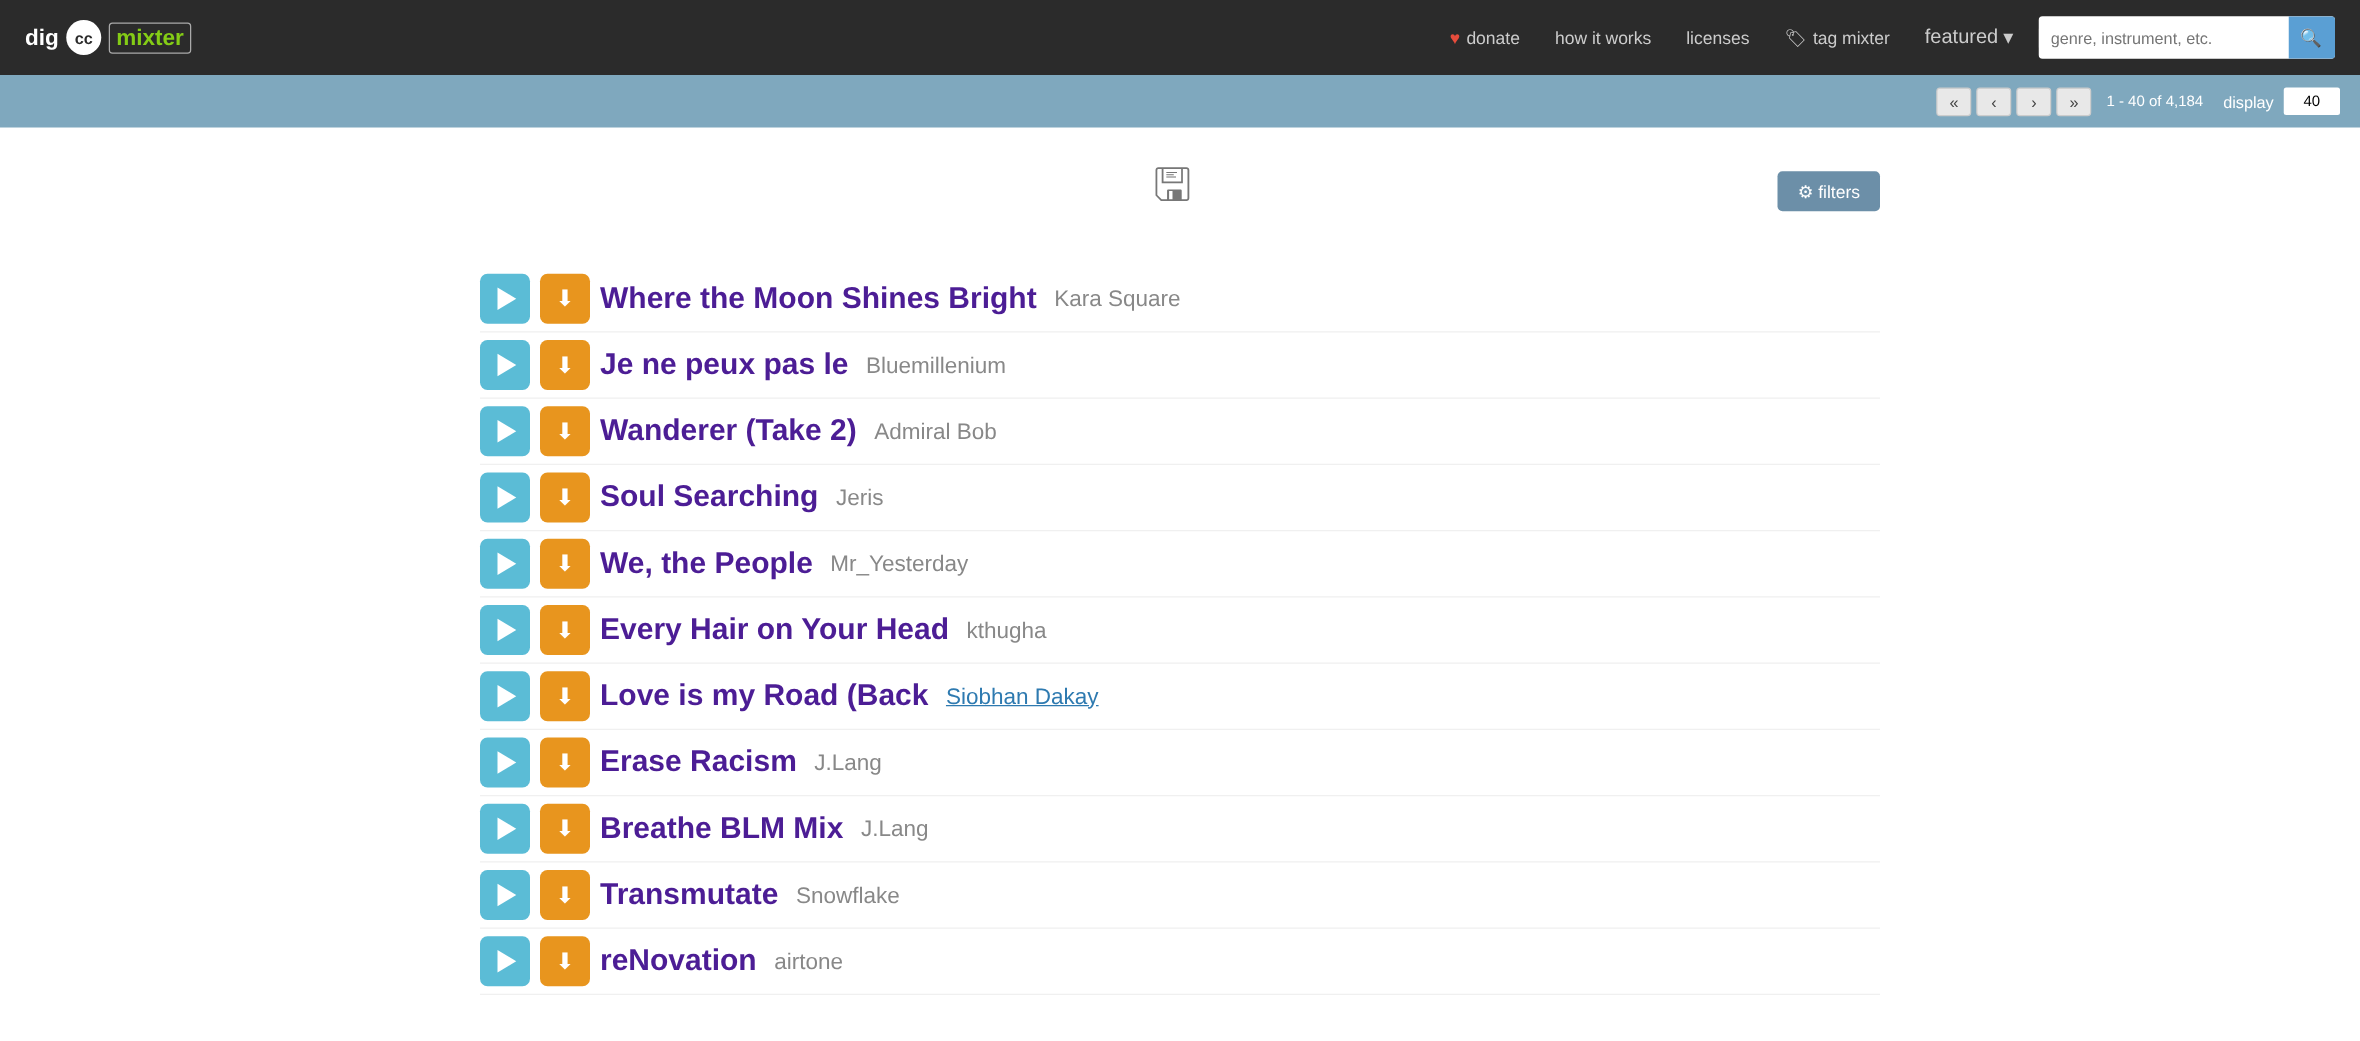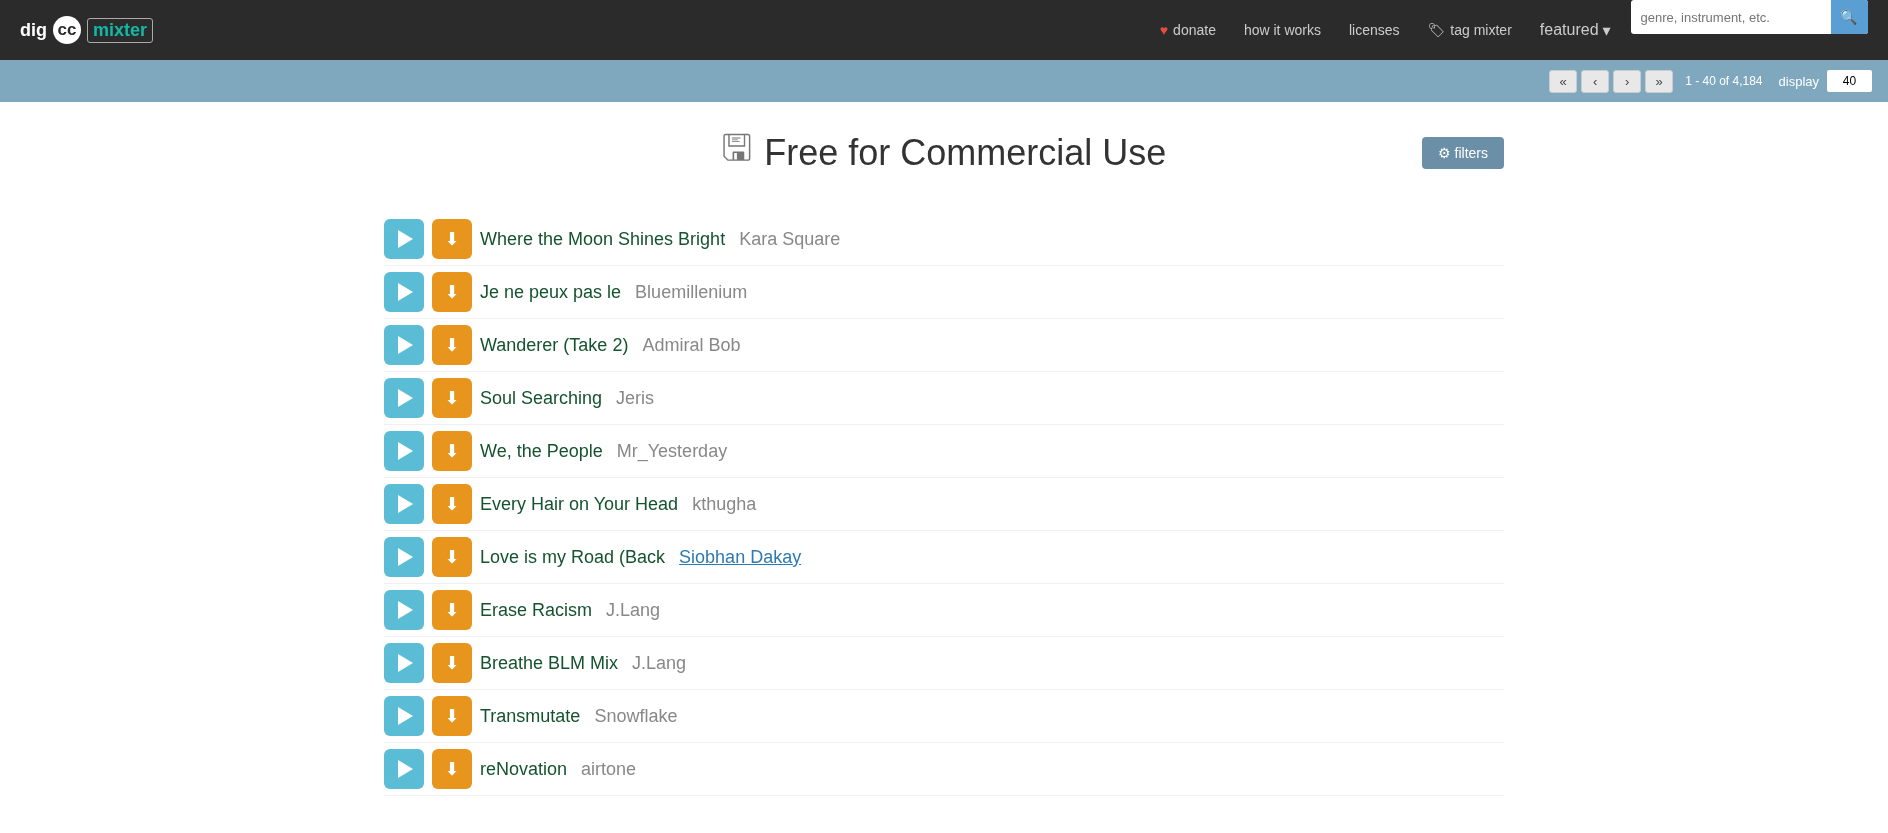--- a/index.html
+++ b/index.html
@@ -2,38 +2,39 @@
 <html><head>
   <meta charset="utf-8">
   <style>
     * { box-sizing: border-box; margin: 0; padding: 0; }
     body { font-family: Arial, Helvetica, sans-serif; background: #fff; }
 
     
     .header {
       background: #2b2b2b;
       display: flex;
+      align-items: center;
       padding: 0 20px;
       height: 60px;
     }
     .logo-wrapper {
       display: flex;
       align-items: center;
       gap: 6px;
       text-decoration: none;
     }
     .logo-cc {
       background: #fff;
       border-radius: 50%;
       width: 28px;
       height: 28px;
       display: inline-flex;
       align-items: center;
       justify-content: center;
-      font-size: 17px;
+      font-size: 13px;
       font-weight: bold;
       color: #2b2b2b;
     }
     .nav {
       display: flex;
       align-items: center;
       gap: 28px;
       margin-left: auto;
       margin-right: 20px;
     }
@@ -208,43 +209,43 @@
       height: 40px;
       display: flex;
       align-items: center;
       justify-content: center;
       cursor: pointer;
       flex-shrink: 0;
       color: #fff;
       font-size: 18px;
     }
     .track-title {
-      font-size: 18px;
-      color: #14532d;
-      font-weight: normal;
+      font-size: 24px;
+      color: #4c1d95;
+      font-weight: bold;
     }
     .track-artist {
       font-size: 18px;
       color: #888;
       margin-left: 6px;
     }
     .track-artist.linked {
       color: #2e7ab0;
       text-decoration: underline;
       cursor: pointer;
     }
   </style>
 </head>
 <body>
 
 <header class="header">
   <a class="logo-wrapper" href="#">
     <span style="color:#fff;font-size:18px;font-weight:bold;">dig</span>
     <span class="logo-cc">cc</span>
-    <span style="color:#14b8a6;font-size:18px;font-weight:bold;border:1px solid #aaa;padding:1px 5px;border-radius:3px;">mixter</span>
+    <span style="color:#84cc16;font-size:18px;font-weight:bold;border:1px solid #aaa;padding:1px 5px;border-radius:3px;">mixter</span>
   </a>
 
   <nav class="nav">
     <a href="#" class="donate">
       <span class="heart">♥</span>
       <span>donate</span>
     </a>
     <a href="#">how it works</a>
     <a href="#">licenses</a>
     <a href="#" class="tag-search">
@@ -272,21 +273,20 @@
   <button class="pag-btn">»</button>
   <span class="pag-info">1 - 40 of 4,184</span>
   <span class="display-label">display</span>
   <input type="text" class="display-input" value="40" style="">
 </div>
 
 <div class="main-content">
 
   <div class="page-title-row">
     <span class="page-title-icon">🖫</span>
-    <h1 class="page-title">Free for Commercial Use</h1>
     <button class="filters-btn">⚙ filters</button>
   </div>
 
   <div class="track-list" id="track-list">
   <div class="track-item">
     <button class="play-btn" title="Play">
       <span class="triangle"></span>
     </button>
     <button class="download-btn" title="Download">
       <span>⬇</span>

